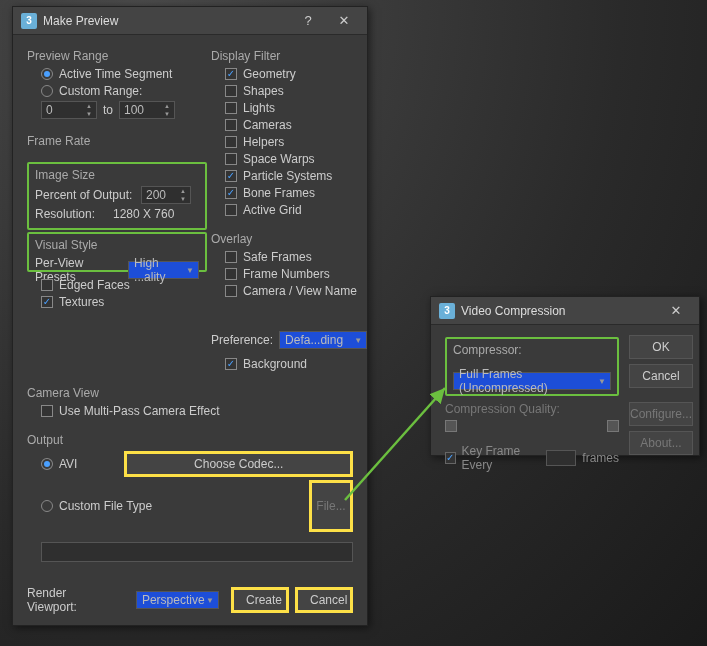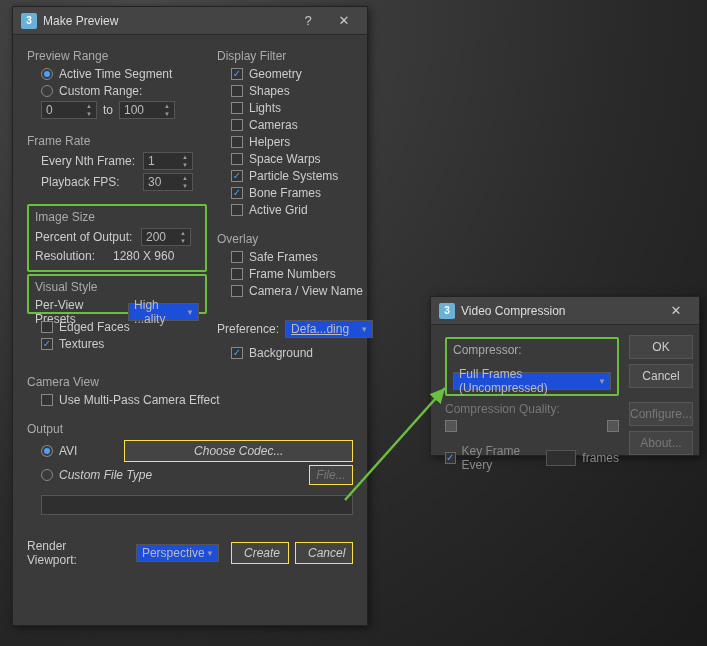--- a/index.html
+++ b/index.html
@@ -46,26 +46,26 @@
   }
   .spinner .arrows span { font-size: 6px; line-height: 6px; color:#999; text-align:center; }
   .dropdown {
     display:inline-flex; align-items:center; background:#1d4ed8; border:1px solid #555;
     height:18px; padding:0 14px 0 5px; position:relative; color:#bbb; min-width:60px;
   }
   .dropdown::after {
     content:"▼"; font-size:8px; color:#999; position:absolute; right:4px;
   }
   .btn {
-    background:#444; border:1px solid #fde047; color:#ccc; padding:3px 12px;
-    font-size:12px; cursor:pointer; text-align:center;font-style:italic;
+    background:#444; border:3px solid #fde047; color:#ccc; padding:3px 12px;
+    font-size:12px; cursor:pointer; text-align:center;
   }
   .btn.wide { width: 230px; }
   .btn.disabled { color:#777; }
-  .twocol { display:flex; gap:10px; }
+  .twocol { display:flex; gap:4px; }
   .leftcol { flex:0 0 180px; }
   .rightcol { flex:1; }
   .highlight { border: 2px solid #6bbf3f; border-radius:2px; padding:4px 6px; margin:2px 0; }
   .textbox {
     background:#2f2f2f; border:1px solid #555; height:20px; width:100%;
   }
   .sep { height:8px; }
   .small-input {
     background:#2f2f2f; border:1px solid #555; width:30px; height:16px;
   }
@@ -115,59 +115,37 @@
               <span class="arrows">
                   <span>▲</span>
                   <span>▼</span>
                 </span>
             </span>
           </div>
         </div>
 
         <div class="sep"></div>
         <div class="section-label">Frame Rate</div>
-        <div class="indent">
-          <div class="row">
-            <span style="width:96px;">Every Nth Frame:</span>
-            <span class="spinner" style="width:48px;">
-              <span>1</span>
-              <span class="arrows">
-                  <span>▲</span>
-                  <span>▼</span>
-                </span>
-            </span>
-          </div>
-          <div class="row">
-            <span style="width:96px;">Playback FPS:</span>
-            <span class="spinner" style="width:48px;">
-              <span>30</span>
-              <span class="arrows">
-                  <span>▲</span>
-                  <span>▼</span>
-                </span>
-            </span>
-          </div>
-        </div>
 
         <div class="sep"></div>
         <div class="highlight">
           <div class="section-label" style="margin-top:0;">Image Size</div>
           <div class="row">
             <span style="width:100px;">Percent of Output:</span>
             <span class="spinner" style="width:28px;">
               <span>200</span>
               <span class="arrows">
                   <span>▲</span>
                   <span>▼</span>
                 </span>
             </span>
           </div>
           <div class="row">
             <span style="width:72px;">Resolution:</span>
-            <span>1280  X   960</span>
+            <span>1280  X   760</span>
           </div>
         </div>
 
         <div class="highlight" style="height:40px;">
           <div class="section-label" style="margin-top:0;">Visual Style</div>
           <div class="row">
             <span>Per-View Presets</span>
             <span class="dropdown" style="width:74px;">
               <span>High ...ality</span>
             </span>
@@ -239,23 +217,23 @@
               <span>Frame Numbers</span>
             </div>
             <div class="row">
               <span class="checkbox"></span>
               <span>Camera / View Name</span>
             </div>
           </div>
 
         <div class="sep"></div>
           <div class="sep"></div>
-        <div class="row" style="margin-top:3px;">
+        <div class="row" style="margin-top:14px;">
           <span>Preference:</span>
-          <span class="dropdown" style="width:88px;text-decoration:underline;">
+          <span class="dropdown" style="width:88px;">
             <span>Defa...ding</span>
           </span>
         </div>
         <div class="indent" style="margin-top:8px;">
           <div class="row">
             <span class="checkbox checked"></span>
             <span>Background</span>
           </div>
         </div>
       </div>
@@ -271,22 +249,22 @@
     <div class="sep"></div>
     <div class="section-label">Output</div>
     <div class="indent">
       <div class="row">
         <span class="radio checked"></span>
         <span style="width:60px;">AVI</span>
         <button class="btn wide">Choose Codec...</button>
       </div>
       <div class="row">
         <span class="radio"></span>
-        <span style="flex:1;font-style:italic;">Custom File Type</span>
-        <button class="btn disabled" style="width:44px;padding:2px 4px;">File...</button>
+        <span style="flex:1;">Custom File Type</span>
+        <button class="btn disabled" style="width:44px;padding:16px 4px;">File...</button>
       </div>
       <div class="row" style="margin-top:10px;">
         <div class="textbox"></div>
       </div>
     </div>
 
     <div style="height:18px;"></div>
     <div class="row">
       <span>Render Viewport:</span>
       <span class="dropdown" style="width:102px;margin-left:32px;">

